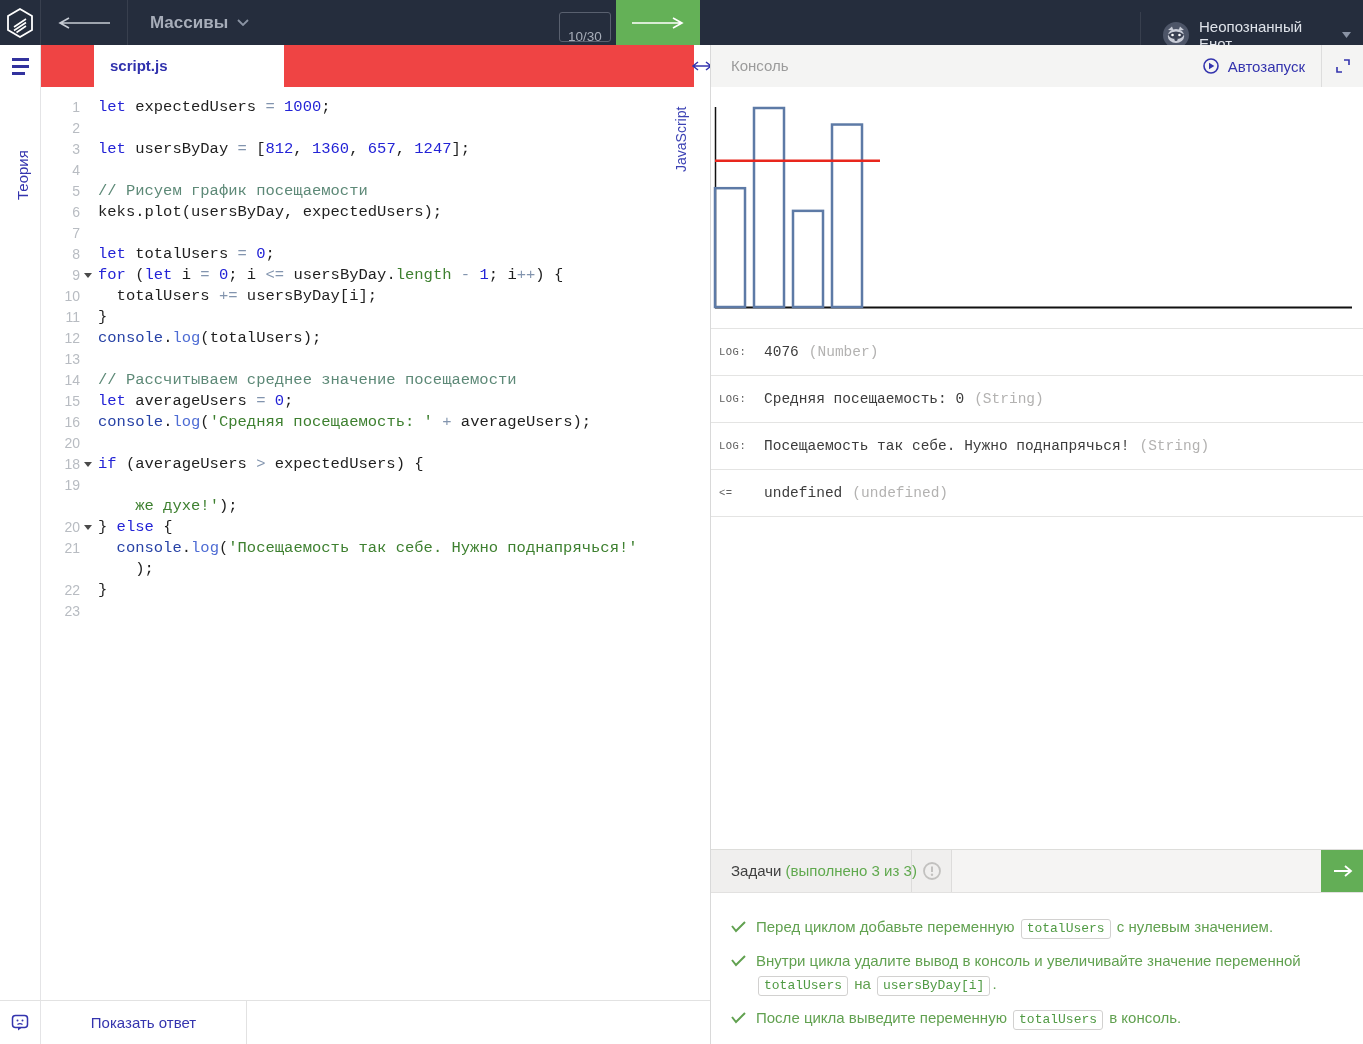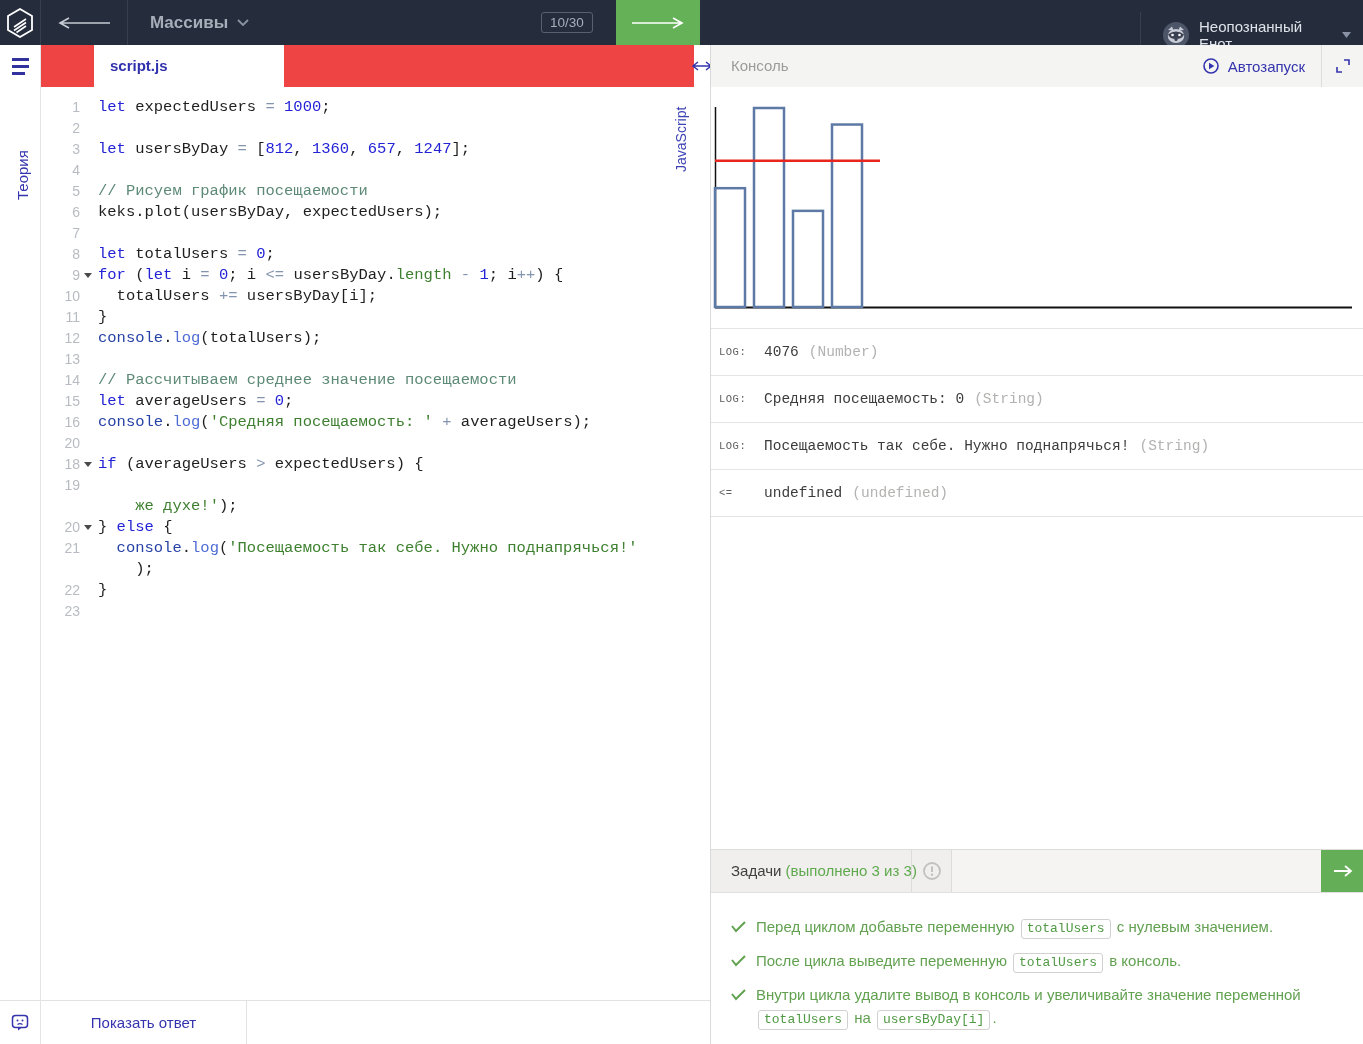--- a/index.html
+++ b/index.html
@@ -7,21 +7,21 @@
     font-family:"Liberation Sans", sans-serif; position:relative; }
 
   
   #topbar { position:absolute; left:0; top:0; width:1363px; height:45px; background:#252d3d; }
   #topbar .logo-cell { position:absolute; left:0; top:0; width:41px; height:45px;
      border-right:1px solid rgba(255,255,255,.09); display:flex; align-items:center; justify-content:center; }
   #topbar .back-btn { position:absolute; left:41px; top:0; width:87px; height:45px;
      border-right:1px solid rgba(255,255,255,.09); display:flex; align-items:center; justify-content:center; cursor:pointer; }
   #topbar .course { position:absolute; left:150px; top:0; height:45px; display:flex; align-items:center; gap:9px; cursor:pointer; }
   #topbar .course .t { color:#a7adb9; font-size:17px; font-weight:bold; }
-  #topbar .counter { position:absolute; left:541px; top:12px; height:21px; padding:0 8px;
+  #topbar .counter { position:absolute; left:559px; top:12px; height:21px; padding:14px 8px;
      border:1px solid #59606f; border-radius:3px; color:#a7adb9; font-size:13.5px; line-height:19px; }
   #topbar .next-btn { position:absolute; left:616px; top:0; width:84px; height:45px; background:#64b157;
      display:flex; align-items:center; justify-content:center; cursor:pointer; }
   #topbar .user { position:absolute; left:1140px; right:0; top:12px; height:45px;
      border-left:1px solid rgba(255,255,255,.09); display:flex; align-items:center; padding:0 12px 0 22px; gap:10px; cursor:pointer; }
   #topbar .user .name { color:#dfe3ea; font-size:15px; flex:1; }
 
   
   #leftrail { position:absolute; left:0; top:45px; width:41px; height:955px; background:#fff; border-right:1px solid #e4e4e6; }
   #leftrail .menu-icon { position:absolute; left:12px; top:13px; width:17px; cursor:pointer; }
@@ -335,28 +335,28 @@
       <div class="task">
         <svg width="16" height="14" viewBox="0 0 16 14" class="check">
           <polyline points="1,6 5,11 14,2" fill="none" stroke="#61a150" stroke-width="2"></polyline>
         </svg>
         <div>Перед циклом добавьте переменную <span class="chip">totalUsers</span> с нулевым значением.</div>
       </div>
       <div class="task">
         <svg width="16" height="14" viewBox="0 0 16 14" class="check">
           <polyline points="1,6 5,11 14,2" fill="none" stroke="#61a150" stroke-width="2"></polyline>
         </svg>
-        <div>После цикла выведите переменную <span class="chip">totalUsers</span> в консоль.</div>
+        <div>Внутри цикла удалите вывод в консоль и увеличивайте значение переменной</div>
+        <div><span class="chip">totalUsers</span> на <span class="chip">usersByDay[i]</span>.</div>
       </div>
       <div class="task">
         <svg width="16" height="14" viewBox="0 0 16 14" class="check">
           <polyline points="1,6 5,11 14,2" fill="none" stroke="#61a150" stroke-width="2"></polyline>
         </svg>
-        <div>Внутри цикла удалите вывод в консоль и увеличивайте значение переменной</div>
-        <div><span class="chip">totalUsers</span> на <span class="chip">usersByDay[i]</span>.</div>
+        <div>После цикла выведите переменную <span class="chip">totalUsers</span> в консоль.</div>
       </div>
     </div>
 </div>
 
 <div id="footer">
   <div class="f-icon">
     <svg width="20" height="20" viewBox="0 0 20 20">
       <rect x="2.5" y="2.5" width="15" height="12" rx="3" fill="none" stroke="#3434ae" stroke-width="1.5"></rect>
       <path d="M8,17.5 L8,14.5 L12,14.5 Z" fill="#3434ae"></path>
       <circle cx="7.5" cy="7.5" r="1" fill="#3434ae"></circle>

